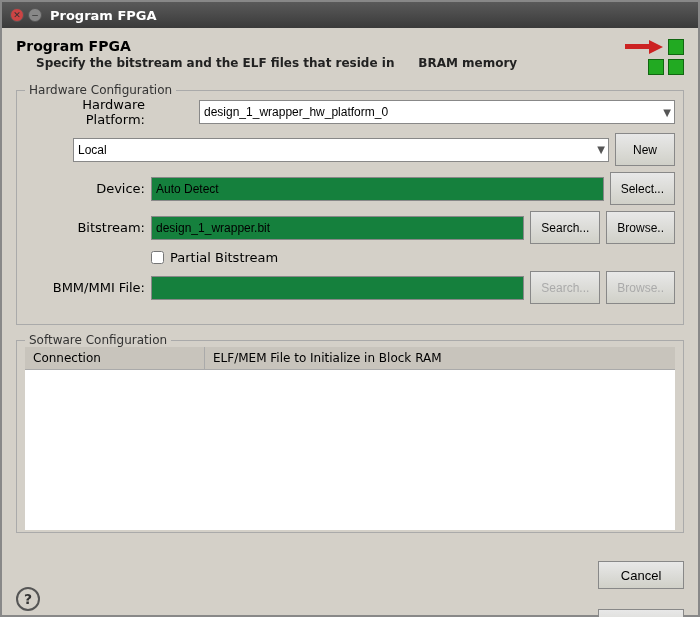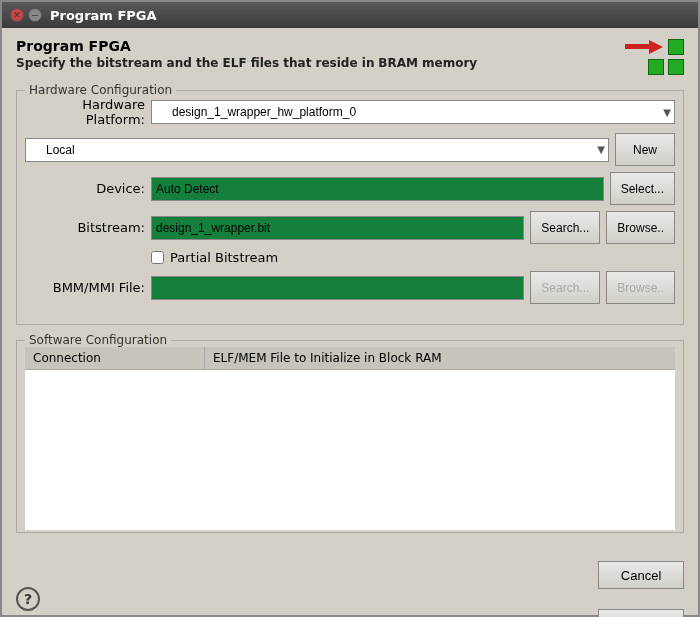--- a/index.html
+++ b/index.html
@@ -72,20 +72,21 @@
       font-weight: bold;
       font-size: 14px;
       margin-bottom: 2px;
     }
     .header-subtitle {
       font-size: 12px;
       color: #222;
     }
     .header-subtitle span {
       font-weight: bold;
+      margin-left: 20px;
     }
     .fpga-icon {
       display: flex;
       flex-direction: column;
       gap: 3px;
       align-items: flex-end;
     }
     .fpga-row {
       display: flex;
       align-items: center;
@@ -115,25 +116,26 @@
       border: 1px solid #888;
       background: #15803d;
       padding: 0 4px;
       font-size: 12px;
     }
     .form-select {
       flex: 1;
       height: 24px;
       border: 1px solid #888;
       background: white;
-      padding: 2px 20px;
+      padding: 2px 4px;
       font-size: 12px;
       appearance: none;
       -webkit-appearance: none;
       position: relative;
+      margin-left: 48px;
     }
     .select-wrapper {
       flex: 1;
       position: relative;
       display: flex;
       align-items: center;
     }
     .select-wrapper::after {
       content: '▼';
       position: absolute;

